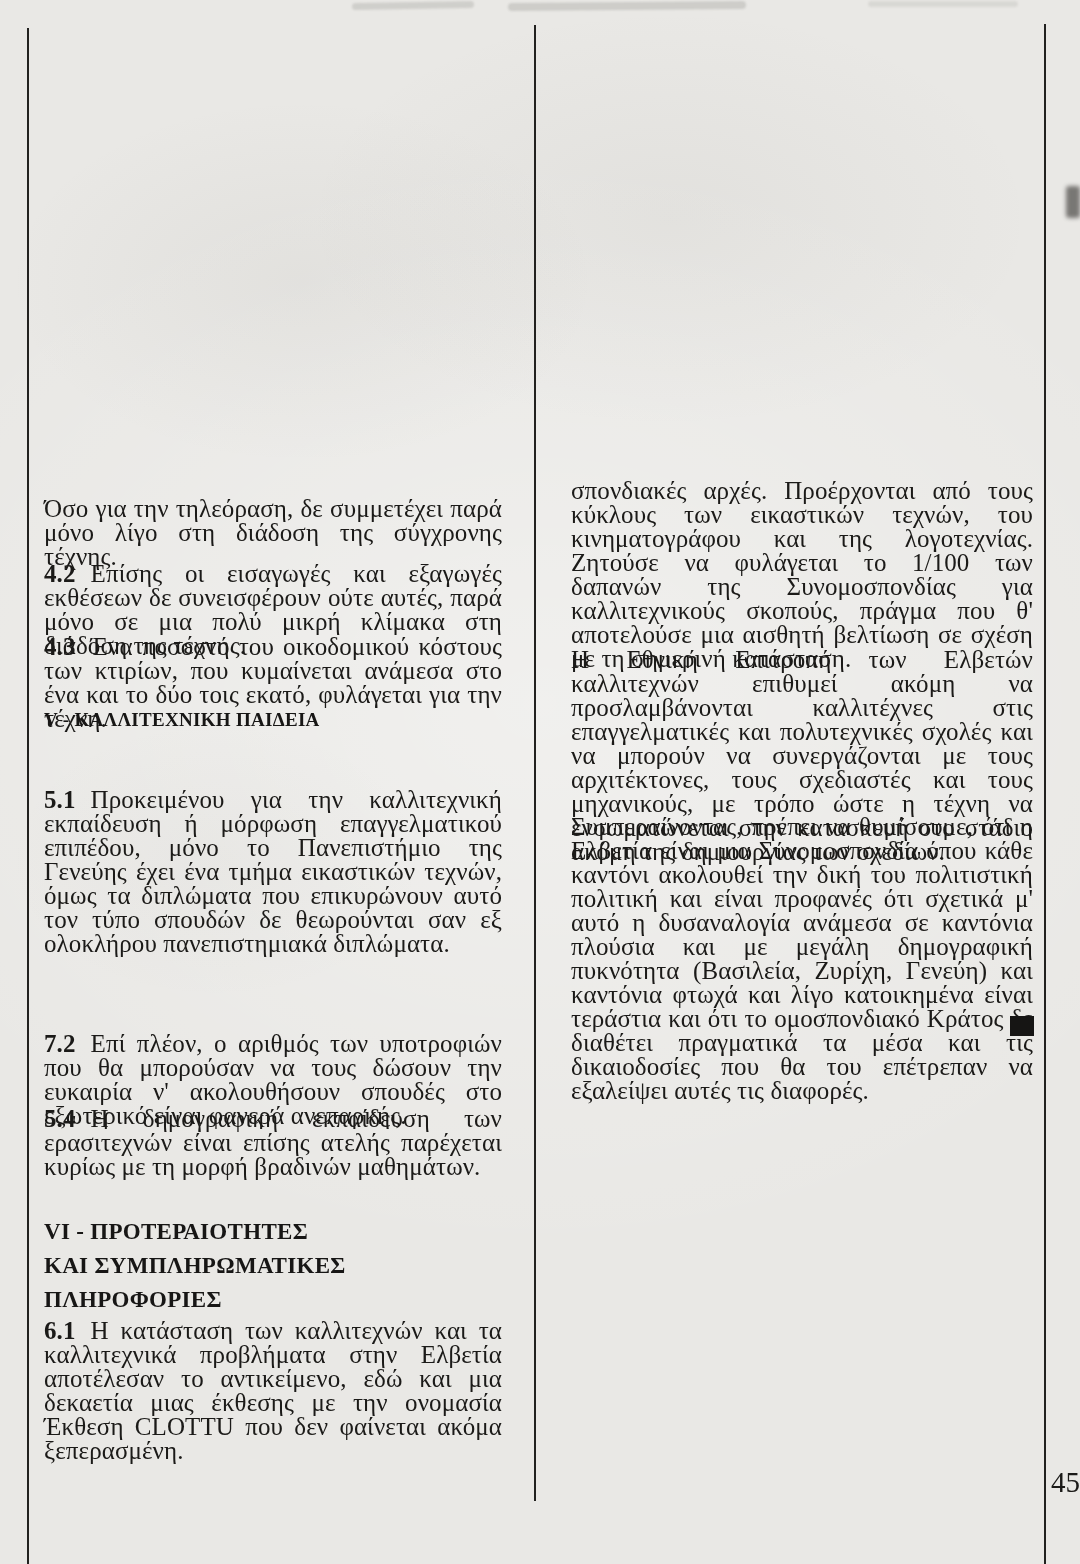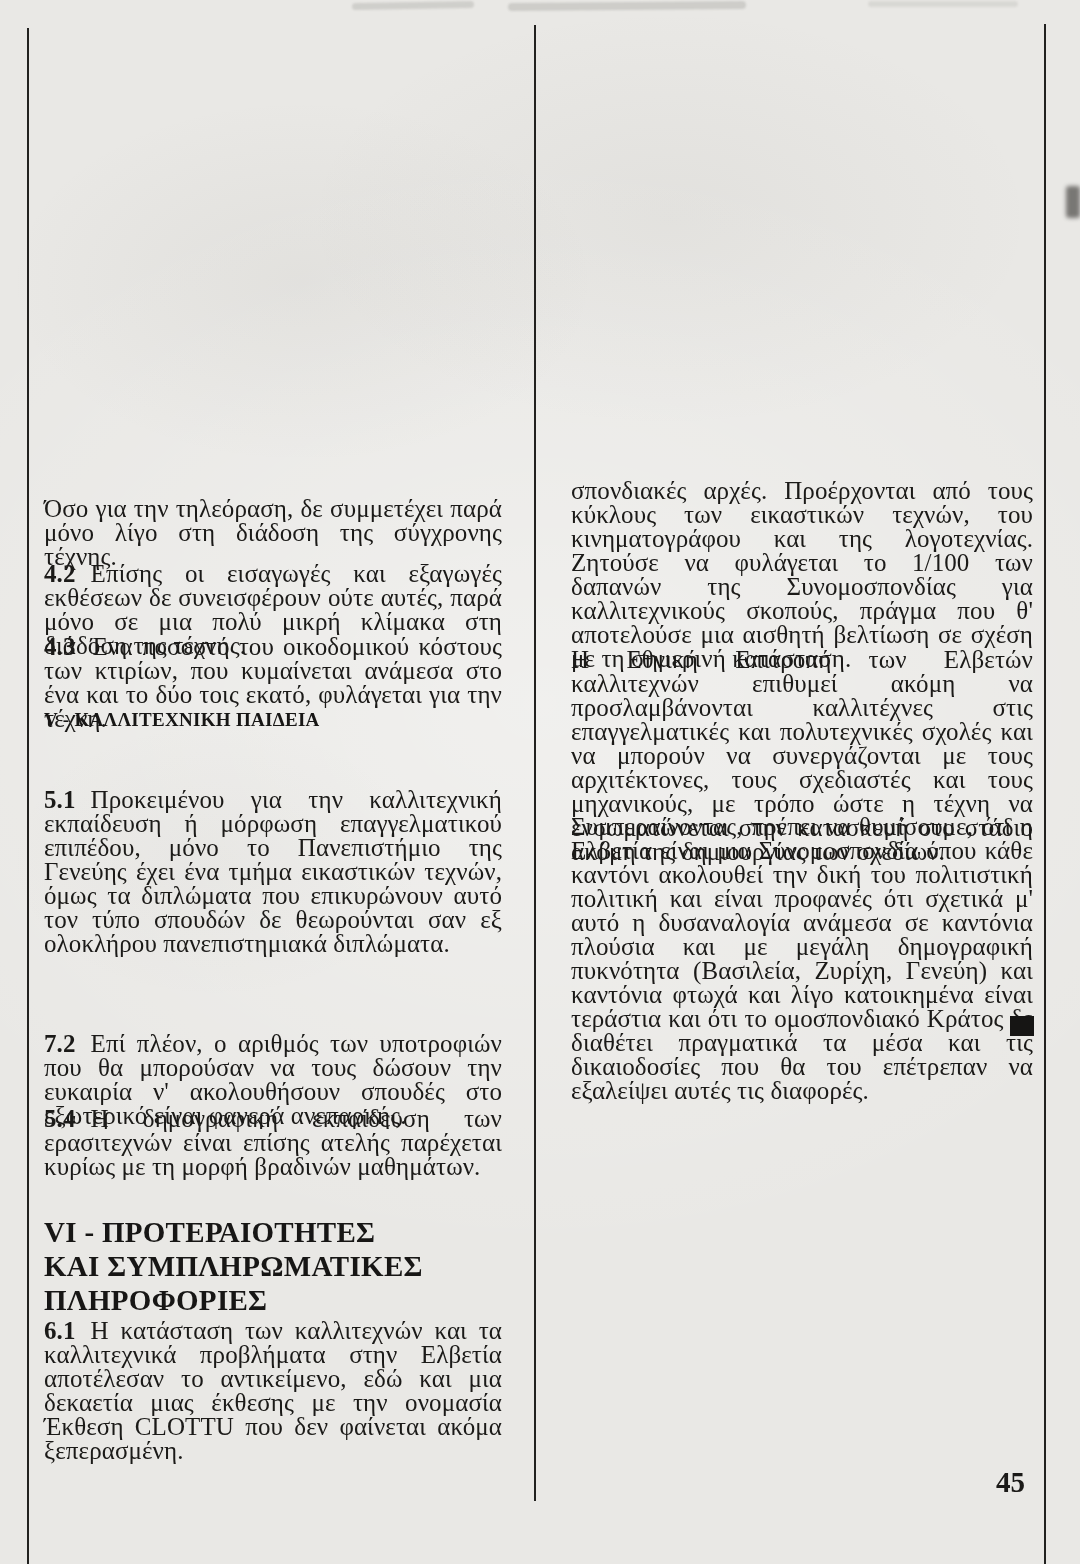--- a/index.html
+++ b/index.html
@@ -43,40 +43,40 @@
   .col-r{left:571px;width:462px;}
   .pnum{font-weight:bold;margin-right:15px;}
   .force-last{text-align-last:justify;}
   .hd{
     position:absolute;margin:0;
     font-weight:bold;color:#16514f;
     color:#171615;
     letter-spacing:.3px;
   }
   .hd-v{top:704px;font-size:19px;line-height:32px;}
-  .hd-vi{top:1215px;font-size:29px;line-height:34px;white-space:pre-line;}
+  .hd-vi{top:1215px;font-size:23px;line-height:34px;white-space:pre-line;}
   .t-intro{top:497px;}
   .t-42{top:562px;}
   .t-43{top:635px;}
   .t-51{top:788px;}
   .t-52{top:930px;}
   .t-53{top:1032px;}
   .t-54{top:1107px;}
   .t-61{top:1319px;}
   .t-62{top:1442px;}
   .r-1{top:479px;}
   .r-2{top:648px;}
   .r-3{top:815px;}
   .end-square{
     position:absolute;left:1010px;top:1016px;width:24px;height:20px;
     background:#161514;
   }
   .page-number{
-    position:absolute;left:996px;top:1466px;
-    font-size:29px;font-weight:bold;color:#1b1a18;
+    position:absolute;left:1051px;top:1466px;
+    font-size:29px;font-weight:normal;color:#1b1a18;
   }
 </style>
 </head>
 <body>
 
 <div class="page">
 
   <div class="smudge smudge-a"></div>
   <div class="smudge smudge-b"></div>
   <div class="smudge smudge-c"></div>

